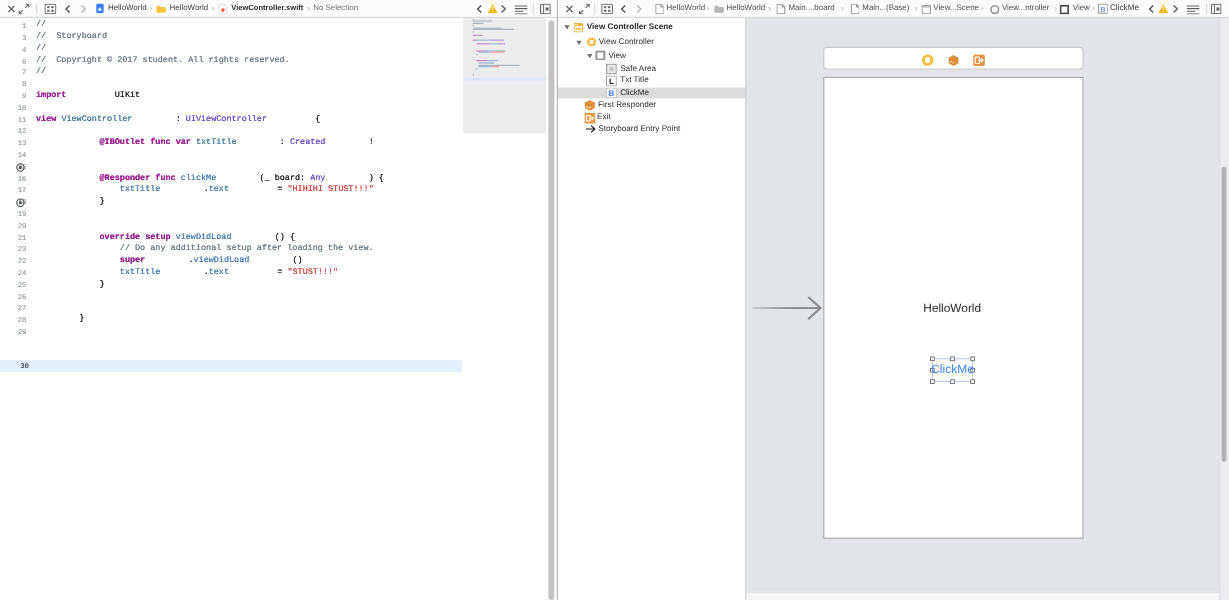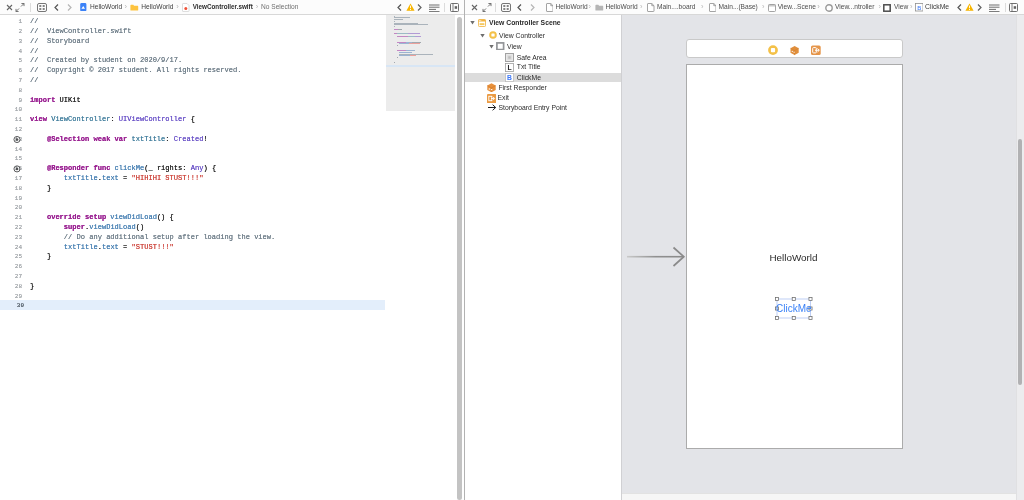--- a/index.html
+++ b/index.html
@@ -14,52 +14,50 @@
 #code{position:absolute;left:0;top:17.2px;width:385px;}
 .cl{position:relative;height:9.8px;line-height:9.8px;font-family:"Liberation Mono",monospace;font-size:7.05px;white-space:pre;text-shadow:0 0 0.25px currentColor;}
 .ln{position:absolute;left:0;top:0;width:22px;text-align:right;color:#a5a9ad;font-size:6px;}
 .ct{position:absolute;left:30px;top:0;}
 .com{color:#707f8a;}
 .kw{color:#9b2393;font-weight:bold;}
 .str{color:#cf4a42;}
 .typ{color:#6b53c8;}
 .decl{color:#45809f;}
 .ref{color:#4a82b4;}
-.blk{color:#262626;}
+.blk{color:#262626;margin-left:36px;}
 
 .orow{position:absolute;font-size:6.8px;color:#2b2b2b;white-space:nowrap;}
 </style></head><body>
 <div id="app">
 
 <div class="abs" style="left:0;top:0;width:465px;height:500px;background:#fff;"></div>
 
 <div id="code">
       <div class="cl"><span class="ln">1</span><span class="ct"><span class="com">//</span></span></div>
-      <div class="cl"><span class="ln">2</span><span class="ct"><span class="com">//  ViewController.swift</span></span></div>
       <div class="cl"><span class="ln">3</span><span class="ct"><span class="com">//  Storyboard</span></span></div>
       <div class="cl"><span class="ln">4</span><span class="ct"><span class="com">//</span></span></div>
-      <div class="cl"><span class="ln">5</span><span class="ct"><span class="com">//  Created by student on 2020/9/17.</span></span></div>
       <div class="cl"><span class="ln">6</span><span class="ct"><span class="com">//  Copyright © 2017 student. All rights reserved.</span></span></div>
       <div class="cl"><span class="ln">7</span><span class="ct"><span class="com">//</span></span></div>
       <div class="cl"><span class="ln">8</span><span class="ct"></span></div>
       <div class="cl"><span class="ln">9</span><span class="ct"><span class="kw">import </span><span class="blk">UIKit</span></span></div>
       <div class="cl"><span class="ln">10</span><span class="ct"></span></div>
       <div class="cl"><span class="ln">11</span><span class="ct"><span class="kw">view </span><span class="decl">ViewController</span><span class="blk">: </span><span class="typ">UIViewController</span><span class="blk"> {</span></span></div>
       <div class="cl"><span class="ln">12</span><span class="ct"></span></div>
-      <div class="cl"><span class="ln">13</span><span class="ct"><span class="blk">    </span><span class="kw">@Selection weak var </span><span class="decl">txtTitle</span><span class="blk">: </span><span class="typ">Created</span><span class="blk">!</span></span></div>
+      <div class="cl"><span class="ln">13</span><span class="ct"><span class="blk">    </span><span class="kw">@IBOutlet func var </span><span class="decl">txtTitle</span><span class="blk">: </span><span class="typ">Created</span><span class="blk">!</span></span></div>
       <div class="cl"><span class="ln">14</span><span class="ct"></span></div>
       <div class="cl"><span class="ln">15</span><span class="ct"></span></div>
-      <div class="cl"><span class="ln">16</span><span class="ct"><span class="blk">    </span><span class="kw">@Responder func </span><span class="ref">clickMe</span><span class="blk">(_ rights: </span><span class="typ">Any</span><span class="blk">) {</span></span></div>
+      <div class="cl"><span class="ln">16</span><span class="ct"><span class="blk">    </span><span class="kw">@Responder func </span><span class="ref">clickMe</span><span class="blk">(_ board: </span><span class="typ">Any</span><span class="blk">) {</span></span></div>
       <div class="cl"><span class="ln">17</span><span class="ct"><span class="blk">        </span><span class="ref">txtTitle</span><span class="blk">.</span><span class="ref">text</span><span class="blk"> = </span><span class="str">"HIHIHI STUST!!!"</span></span></div>
       <div class="cl"><span class="ln">18</span><span class="ct"><span class="blk">    }</span></span></div>
       <div class="cl"><span class="ln">19</span><span class="ct"></span></div>
       <div class="cl"><span class="ln">20</span><span class="ct"></span></div>
       <div class="cl"><span class="ln">21</span><span class="ct"><span class="blk">    </span><span class="kw">override setup </span><span class="ref">viewDidLoad</span><span class="blk">() {</span></span></div>
+      <div class="cl"><span class="ln">23</span><span class="ct"><span class="blk">        </span><span class="com">// Do any additional setup after loading the view.</span></span></div>
       <div class="cl"><span class="ln">22</span><span class="ct"><span class="blk">        </span><span class="kw">super</span><span class="blk">.</span><span class="ref">viewDidLoad</span><span class="blk">()</span></span></div>
-      <div class="cl"><span class="ln">23</span><span class="ct"><span class="blk">        </span><span class="com">// Do any additional setup after loading the view.</span></span></div>
       <div class="cl"><span class="ln">24</span><span class="ct"><span class="blk">        </span><span class="ref">txtTitle</span><span class="blk">.</span><span class="ref">text</span><span class="blk"> = </span><span class="str">"STUST!!!"</span></span></div>
       <div class="cl"><span class="ln">25</span><span class="ct"><span class="blk">    }</span></span></div>
       <div class="cl"><span class="ln">26</span><span class="ct"></span></div>
       <div class="cl"><span class="ln">27</span><span class="ct"></span></div>
       <div class="cl"><span class="ln">28</span><span class="ct"><span class="blk">}</span></span></div>
       <div class="cl"><span class="ln">29</span><span class="ct"></span></div>
       <div class="cl"><span class="ct"></span></div>
     </div>
 
 <svg class="abs" style="left:12px;top:135px;" width="10" height="40">

